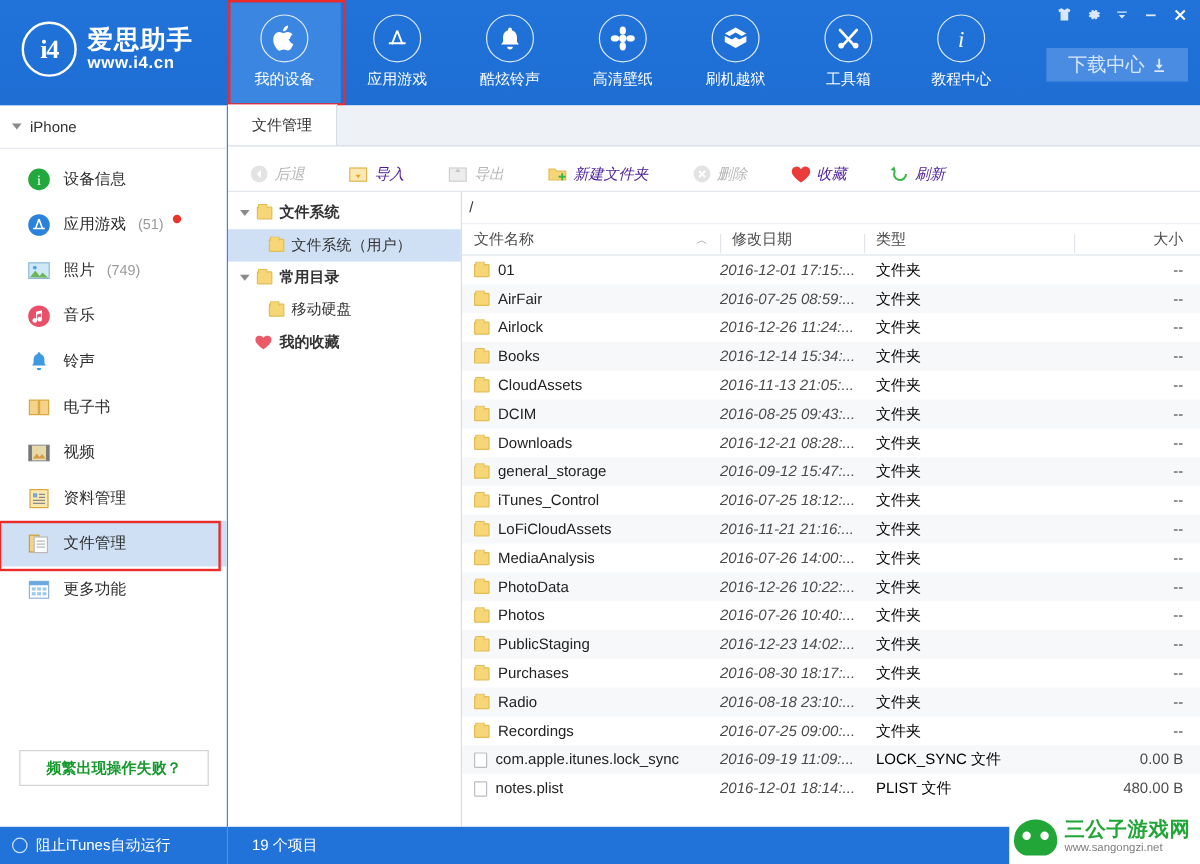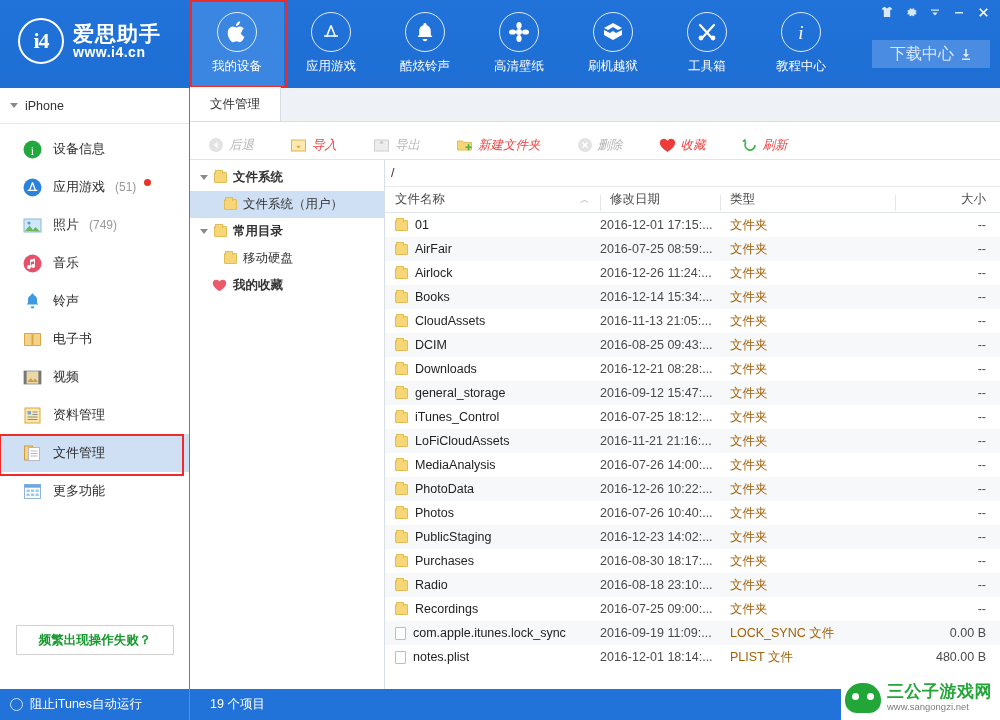--- a/index.html
+++ b/index.html
@@ -126,21 +126,21 @@
     border-right: 1px solid #d6dde5;
     display: flex; align-items: center; font-size: 12.5px; color: #333;
     cursor: pointer;
   }
   .toolbar {
     height: 38px; border-bottom: 1px solid #e2e6ec;
     display: flex; align-items: flex-end; padding-left: 10px; gap: 20px; font-style: italic;
   }
   .tb-btn {
     height: 28px; display: flex; align-items: center; gap: 5px;
-    padding: 0 8px; font-size: 12.5px; color: #ef4444; cursor: pointer;
+    padding: 0 8px; font-size: 12.5px; color: #4c1d95; cursor: pointer;
     border-radius: 2px;
   }
   .tb-btn.disabled { color: #b6b6b6; cursor: default; }
 
   .body-split { display: flex; height: 529px; }
   .tree {
     width: 195px; border-right: 1px solid #d8dee6; background: #fff;
     padding-top: 4px;
   }
   .tree-row {
@@ -172,22 +172,22 @@
   .c-size  { flex: 1; text-align: right; padding-right: 14px; }
   .sortmark { margin-left: auto; margin-right: 10px; color: #888; font-size: 10px; }
 
   .rows { flex: 1; overflow: hidden; }
   .row {
     height: 24px; display: flex; align-items: center;
     font-size: 12.5px; color: #232323;
   }
   .row:nth-child(even) { background: #f7f8fa; }
   .rname { width: 215px; display: flex; align-items: center; gap: 7px; padding-left: 10px; }
-  .rdate { width: 120px; color: #4a4a4a; }
-  .rtype { width: 175px; color: #a16207; padding-left: 10px; }
+  .rdate { width: 120px; color: #4a4a4a; font-style: italic; }
+  .rtype { width: 175px; color: #000000; padding-left: 10px; }
   .rsize { flex: 1; text-align: right; padding-right: 14px; color: #4a4a4a; }
 
   .folder-ico { width: 13px; height: 11px; background: #f7d678;
                 border: 1px solid #e0bd55; border-radius: 1px; flex: none; position: relative; }
   .folder-ico::before { content: ""; position: absolute; left: 0; top: -3px;
                         width: 6px; height: 3px; background: #f7d678;
                         border: 1px solid #e0bd55; border-bottom: 0; border-radius: 1px 1px 0 0; }
   .file-ico { width: 11px; height: 13px; background: #fff; border: 1px solid #b9bec5;
               border-radius: 1px; flex: none; }
 

